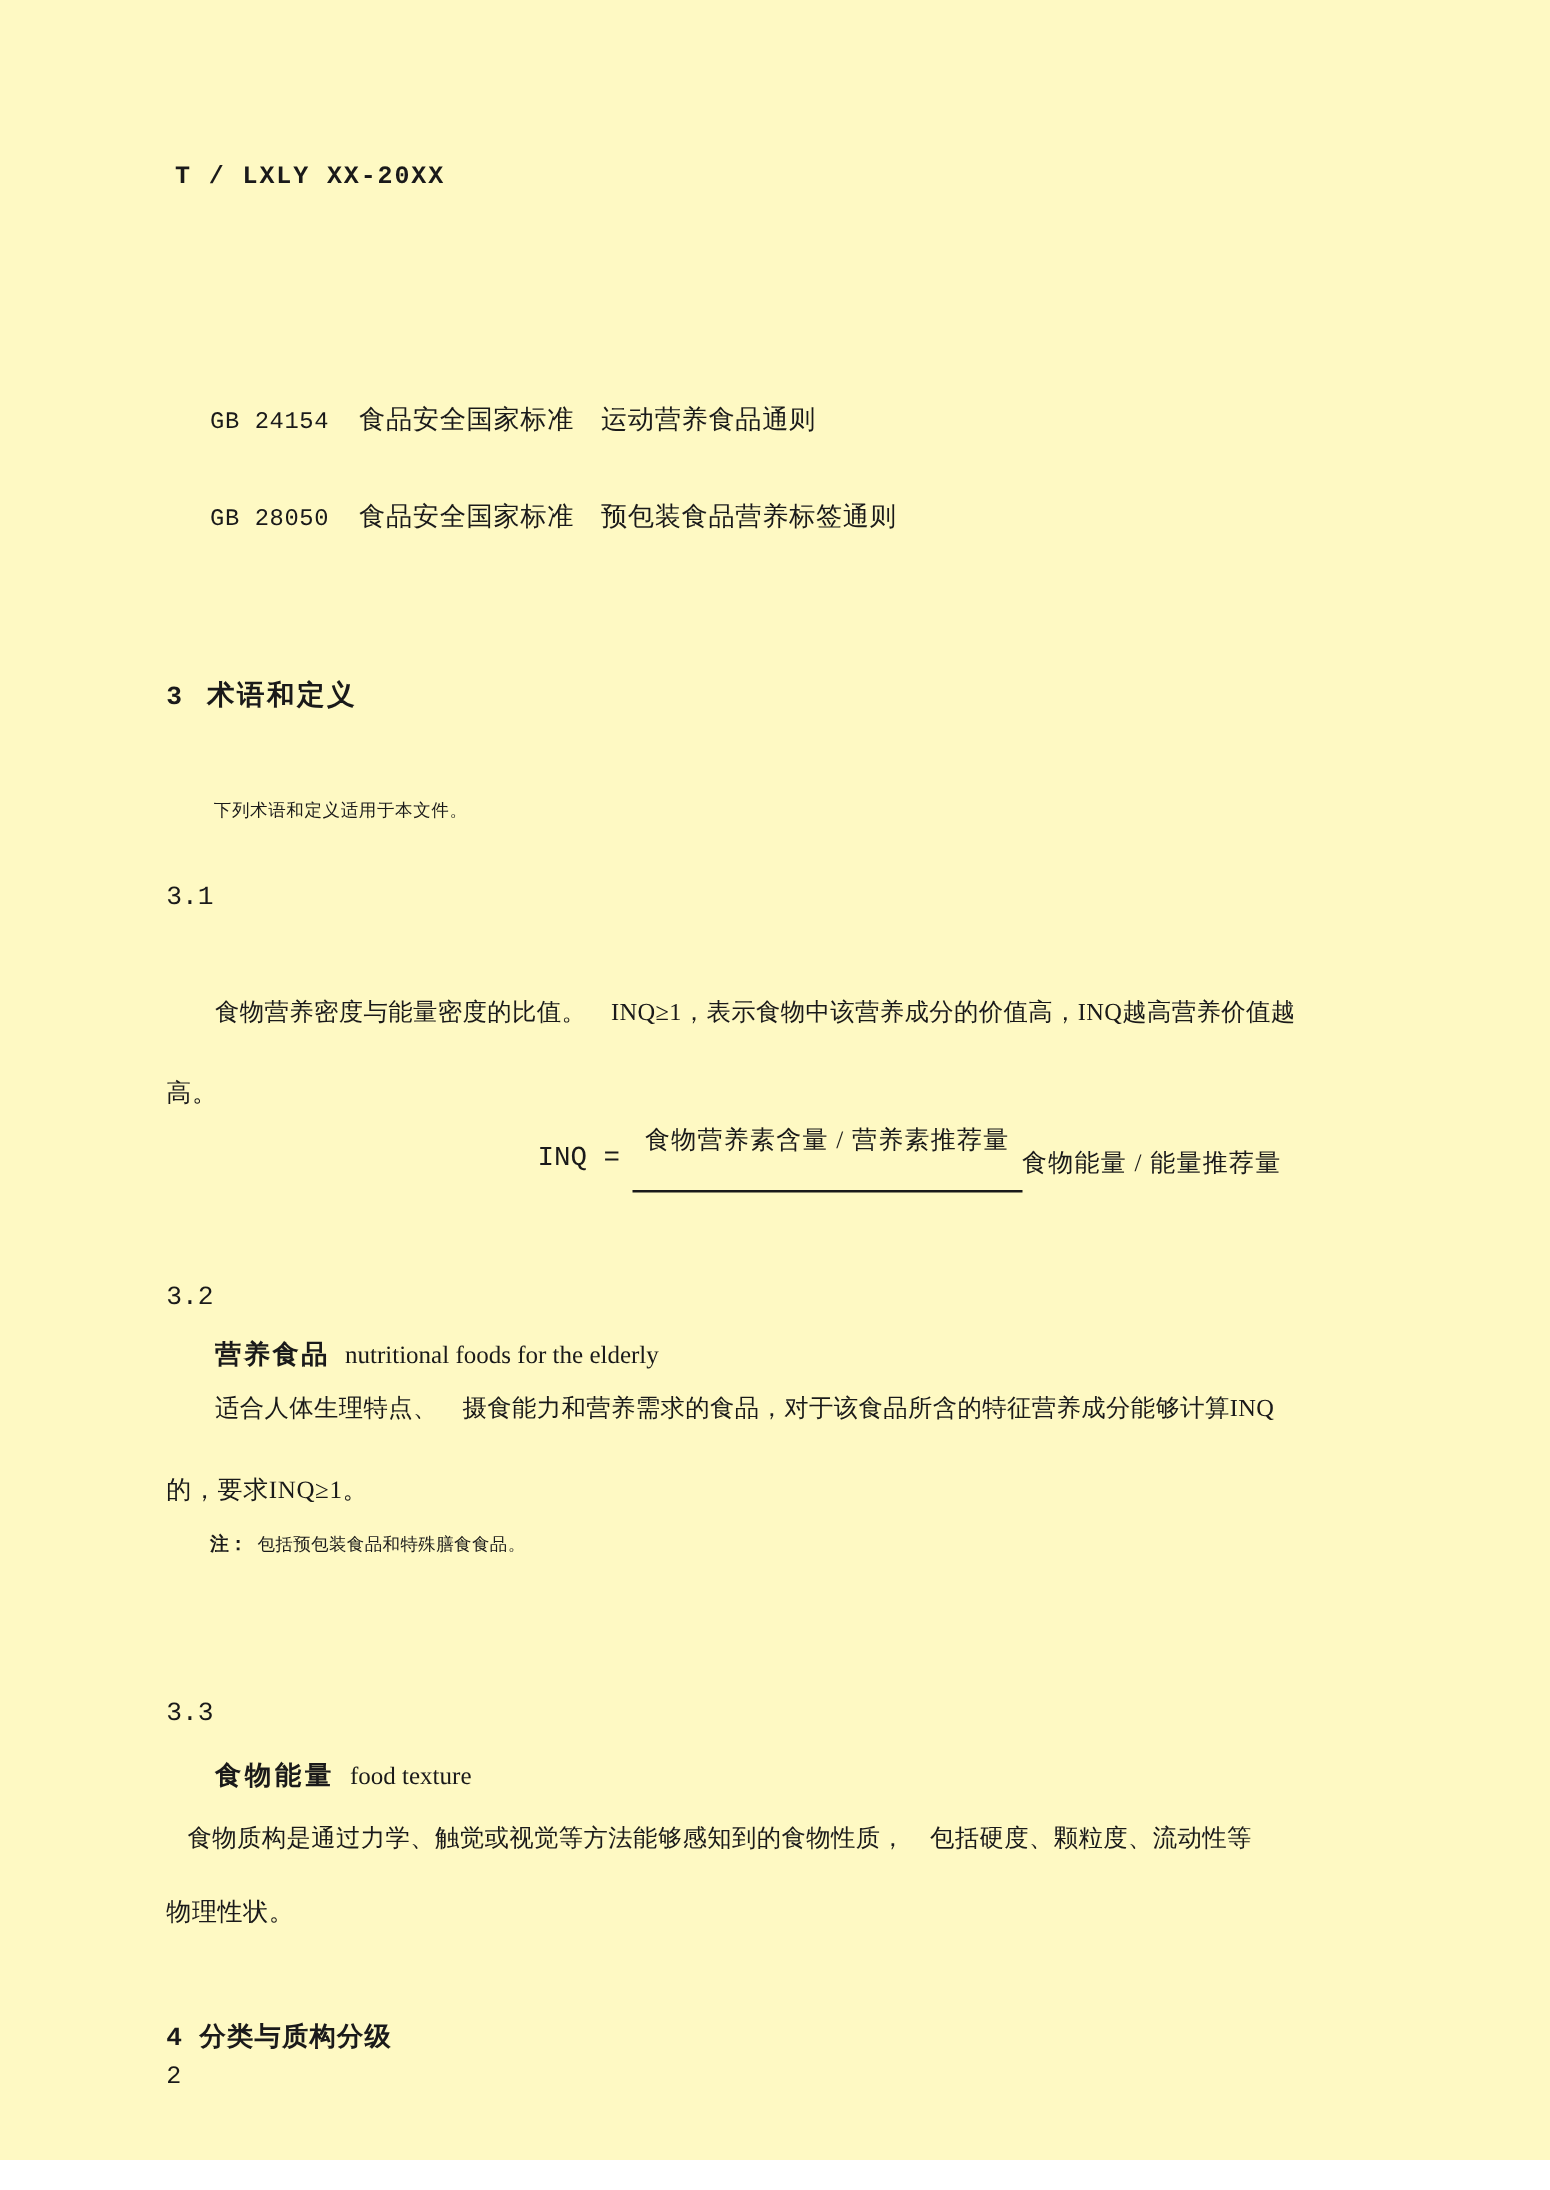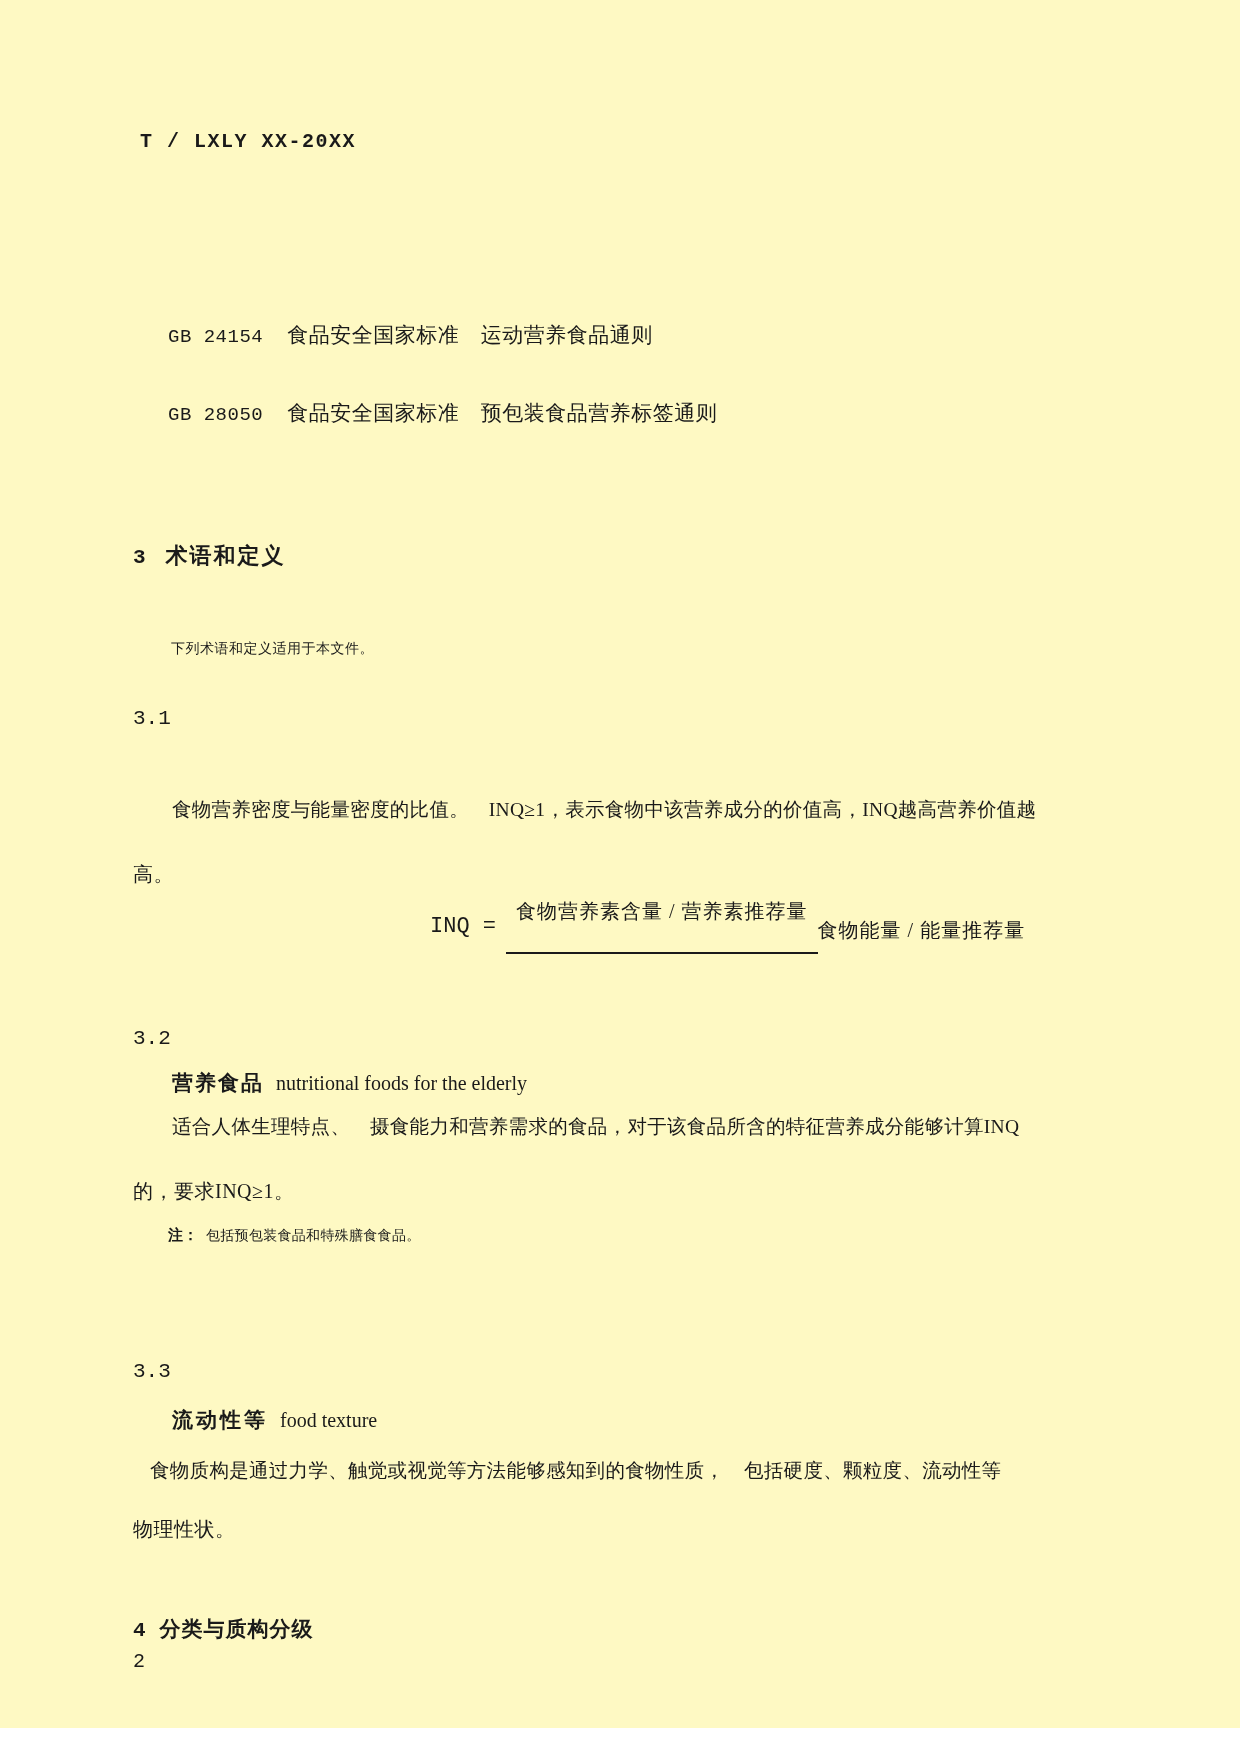--- a/index.html
+++ b/index.html
@@ -91,21 +91,21 @@
   </div>
   <div class="abs def-line" style="left:172px; top:1113px">适合人体生理特点、　摄食能力和营养需求的食品，对于该食品所含的特征营养成分能够计算INQ</div>
   <div class="abs def-cont" style="left:133px; top:1178px">的，要求INQ≥1。</div>
 
   <div class="abs note-line">
     <span class="note-label">注：</span><span class="note-text">包括预包装食品和特殊膳食食品。</span>
   </div>
 
   <div class="abs term-num mono" style="top:1360px">3.3</div>
   <div class="abs term-line" style="top:1406px">
-    <span class="hei term-zh" style="letter-spacing:3px">流动性等</span><span class="term-en">food texture</span>
+    <span class="hei term-zh" style="letter-spacing:3px">食物能量</span><span class="term-en">food texture</span>
   </div>
   <div class="abs def-line" style="left:150px; top:1457px">食物质构是通过力学、触觉或视觉等方法能够感知到的食物性质，　包括硬度、颗粒度、流动性等</div>
   <div class="abs def-cont" style="left:133px; top:1516px">物理性状。</div>
 
   <div class="abs sec-heading" style="top:1615px">
     <span class="mono sec-num" style="margin-right:14px; font-size:21px">4</span><span class="hei sec-title" style="font-size:21px; letter-spacing:1px">分类与质构分级</span>
   </div>
 
   <div class="abs page-num mono">2</div>
 

